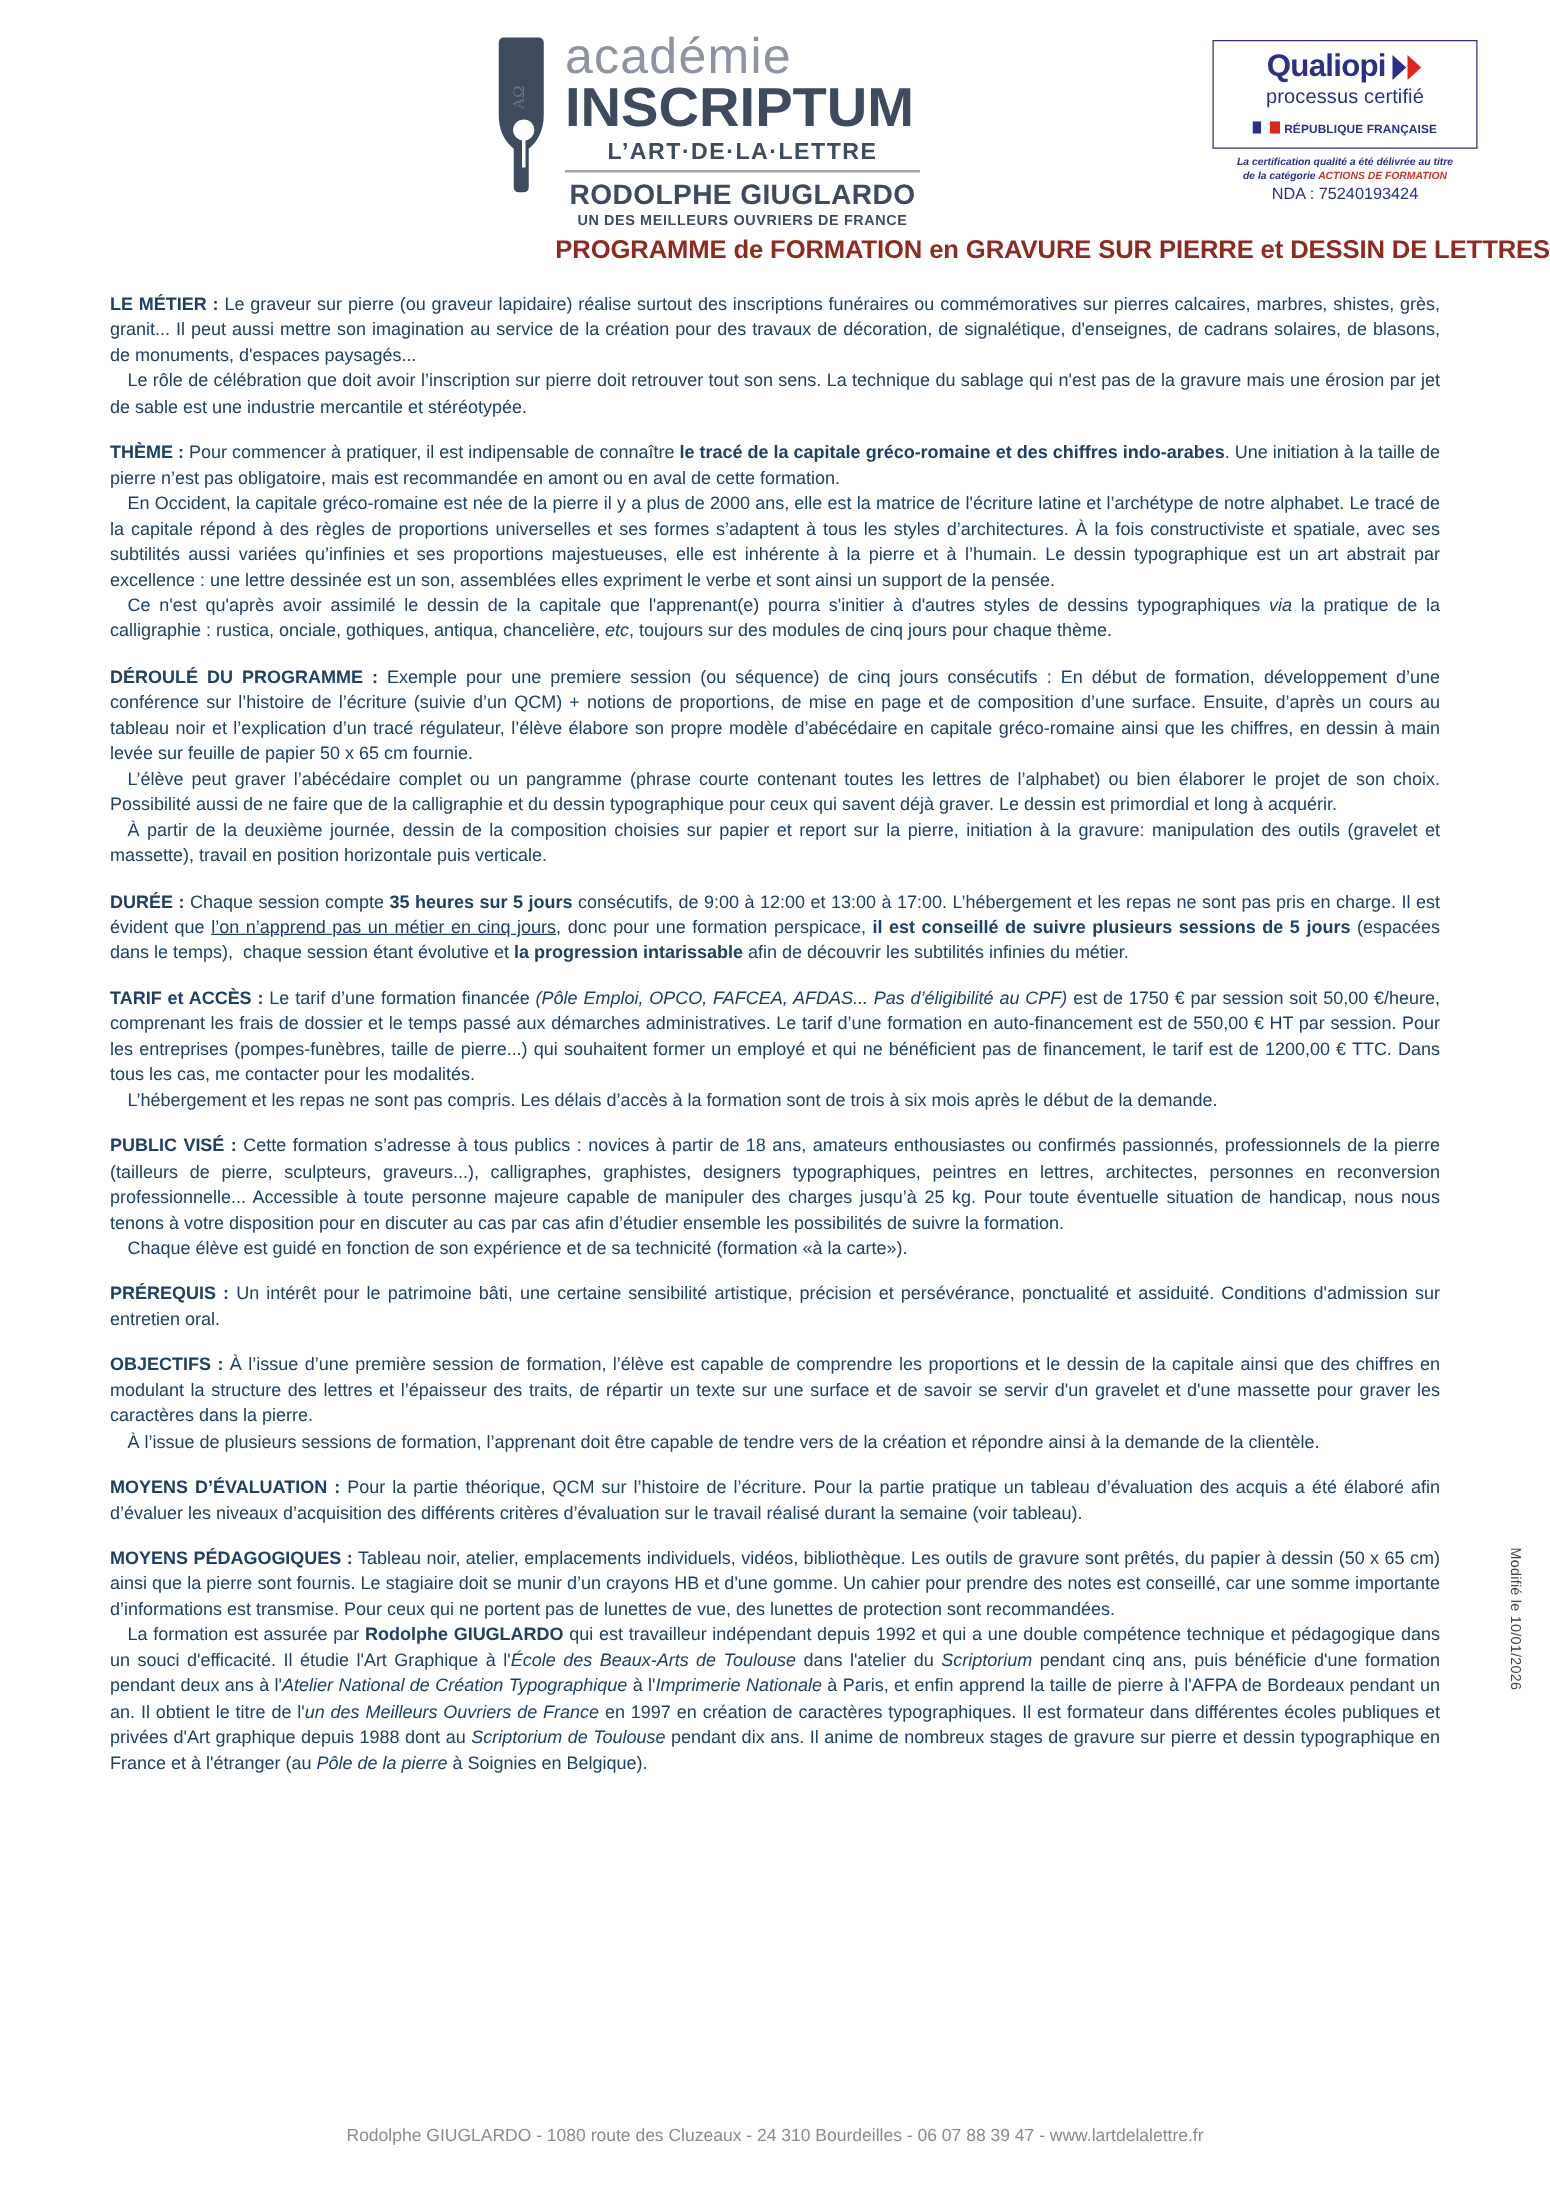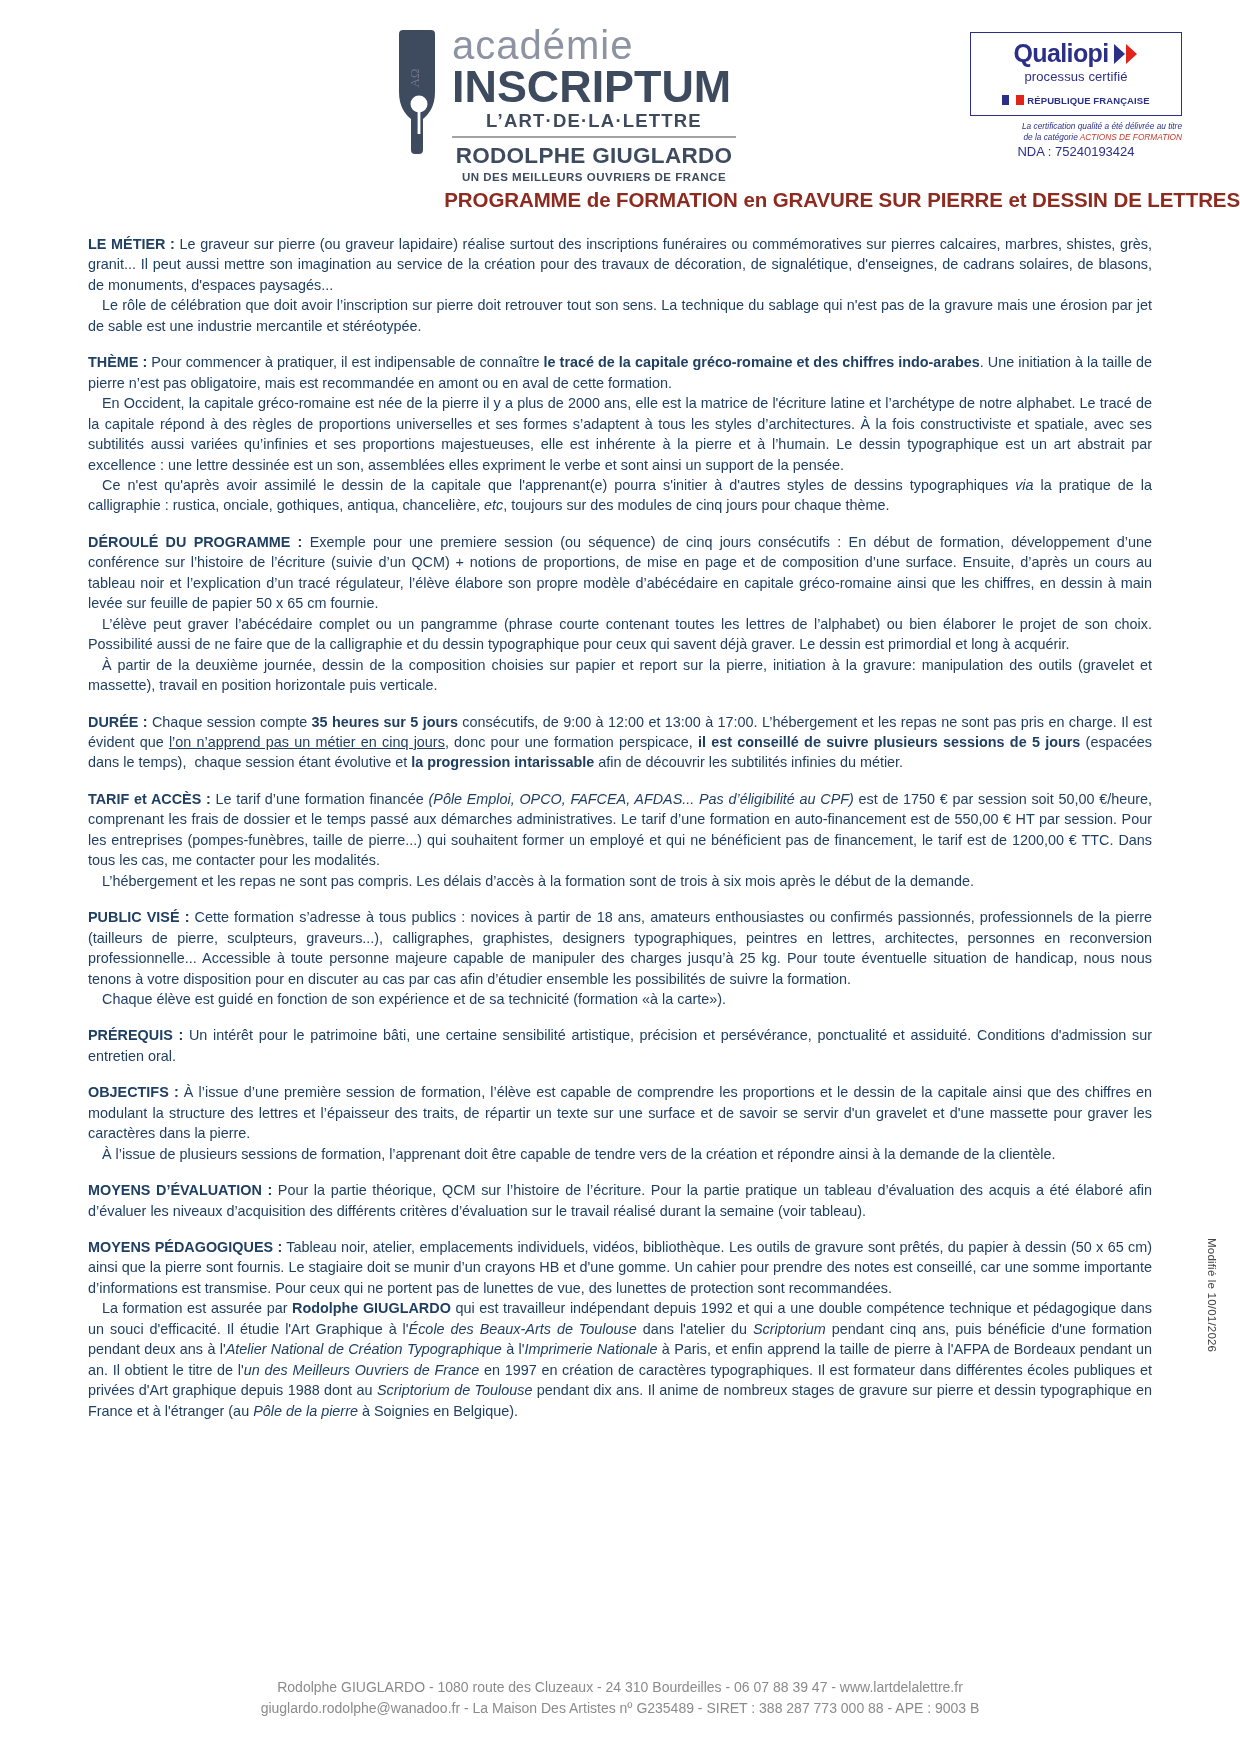--- a/index.html
+++ b/index.html
@@ -110,45 +110,45 @@
   }
   .q-name {
     font-size: 25px;
     font-weight: 700;
     color: #2b2f86;
     letter-spacing: -0.6px;
     line-height: 1;
   }
   .q-arrows { display: flex; align-items: center; }
   .q-sub {
-    font-size: 13px;
+    font-size: 16px;
     color: #2b2f86;
     margin-top: 3px;
     letter-spacing: 0.1px;
   }
   .q-rf {
     display: flex;
     align-items: center;
     justify-content: center;
     gap: 3px;
     margin-top: 7px;
   }
   .q-rf-text {
     font-size: 9.5px;
     font-weight: 700;
     color: #2b2f86;
     letter-spacing: 0.1px;
   }
   .q-caption {
     font-size: 8.3px;
-    font-weight: 400;
+    font-weight: 700;
     font-style: italic;
     color: #2b2f86;
     line-height: 1.28;
-    text-align: right;
+    text-align: center;
     margin-top: 5px;
   }
   .q-caption .cat { color: #c0392b; }
   .q-nda {
     font-size: 13px;
     color: #2b2f86;
     text-align: center;
     margin-top: 2px;
     letter-spacing: 0px;
   }
@@ -310,16 +310,15 @@
       <p><span class="lead">MOYENS PÉDAGOGIQUES :</span><span> Tableau noir, atelier, emplacements individuels, vidéos, bibliothèque. Les outils de gravure sont prêtés, du papier à dessin (50 x 65 cm) ainsi que la pierre sont fournis. Le stagiaire doit se munir d’un crayons HB et d'une gomme. Un cahier pour prendre des notes est conseillé, car une somme importante d’informations est transmise. Pour ceux qui ne portent pas de lunettes de vue, des lunettes de protection sont recommandées.</span></p>
       <p class="ind">La formation est assurée par <span class="b">Rodolphe GIUGLARDO</span> qui est travailleur indépendant depuis 1992 et qui a une double compétence technique et pédagogique dans un souci d'efficacité. Il étudie l'Art Graphique à l'<span class="i">École des Beaux-Arts de Toulouse</span> dans l'atelier du <span class="i">Scriptorium</span> pendant cinq ans, puis bénéficie d'une formation pendant deux ans à l'<span class="i">Atelier National de Création Typographique</span> à l'<span class="i">Imprimerie Nationale</span> à Paris, et enfin apprend la taille de pierre à l'AFPA de Bordeaux pendant un an. Il obtient le titre de l'<span class="i">un des Meilleurs Ouvriers de France</span> en 1997 en création de caractères typographiques. Il est formateur dans différentes écoles publiques et privées d'Art graphique depuis 1988 dont au <span class="i">Scriptorium de Toulouse</span> pendant dix ans. Il anime de nombreux stages de gravure sur pierre et dessin typographique en France et à l'étranger (au <span class="i">Pôle de la pierre</span> à Soignies en Belgique).</p>
     </div>
 
   </div>
 
   <div class="side-note">Modifié le 10/01/2026</div>
 
   <div class="footer">
     <div>Rodolphe GIUGLARDO - 1080 route des Cluzeaux - 24 310 Bourdeilles - 06 07 88 39 47 - www.lartdelalettre.fr</div>
-    <div>giuglardo.rodolphe@wanadoo.fr - La Maison Des Artistes nº G235489 - SIRET : 388 287 773 000 88 - APE : 9003 B</div>
   </div>
 
 </div>
 
 </body></html>

